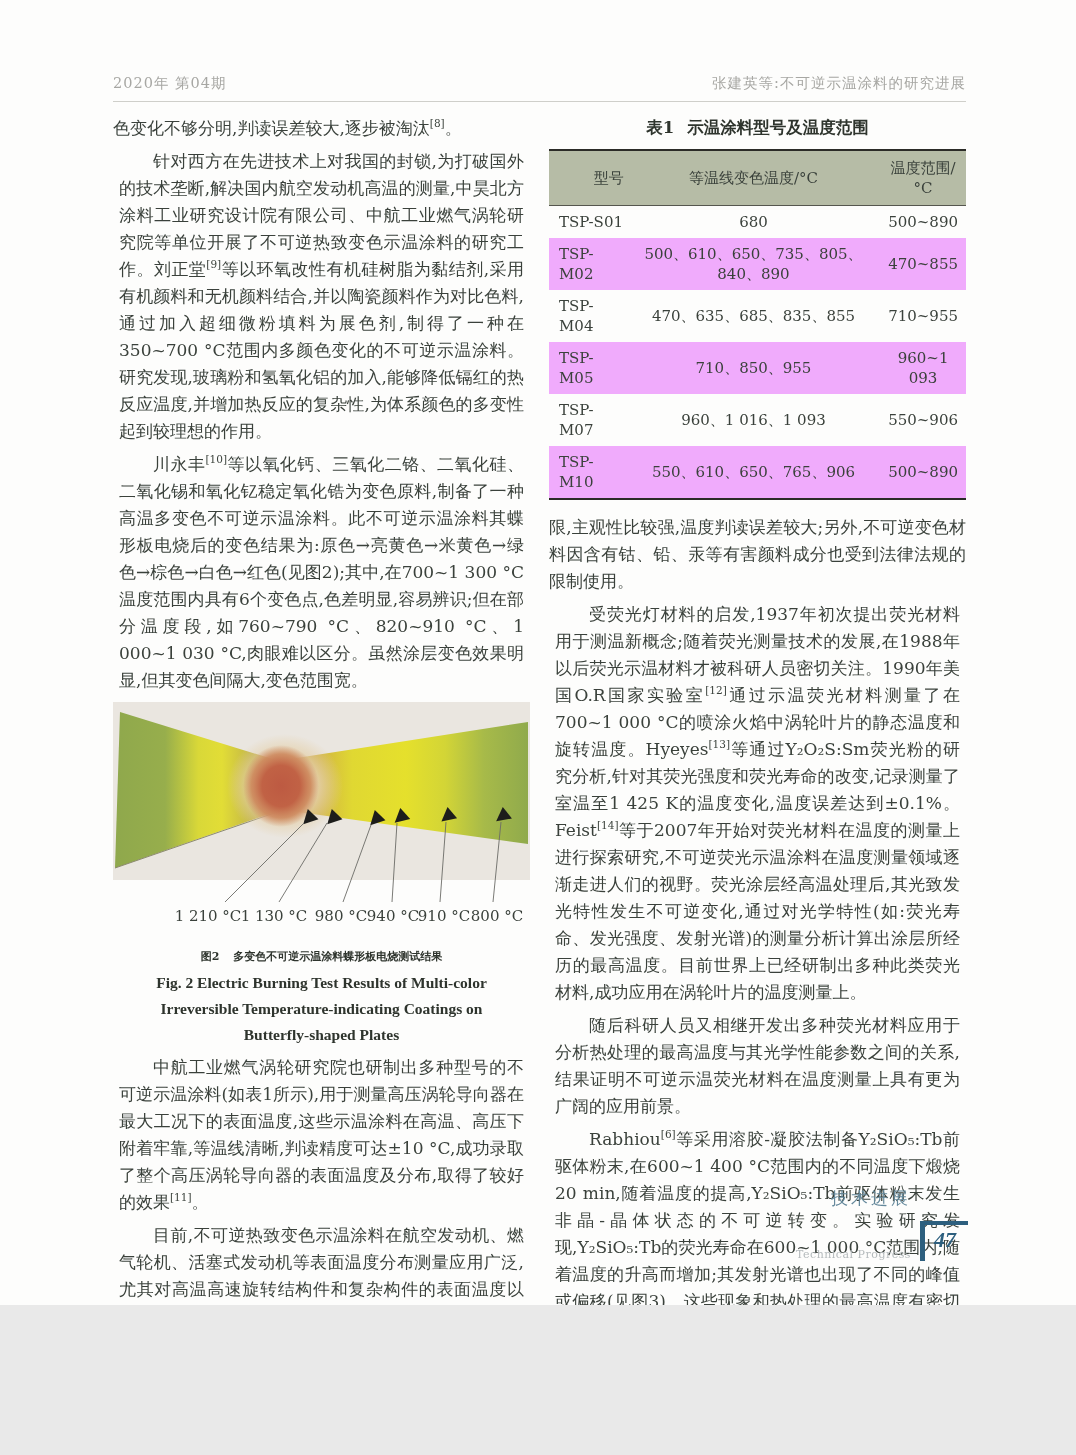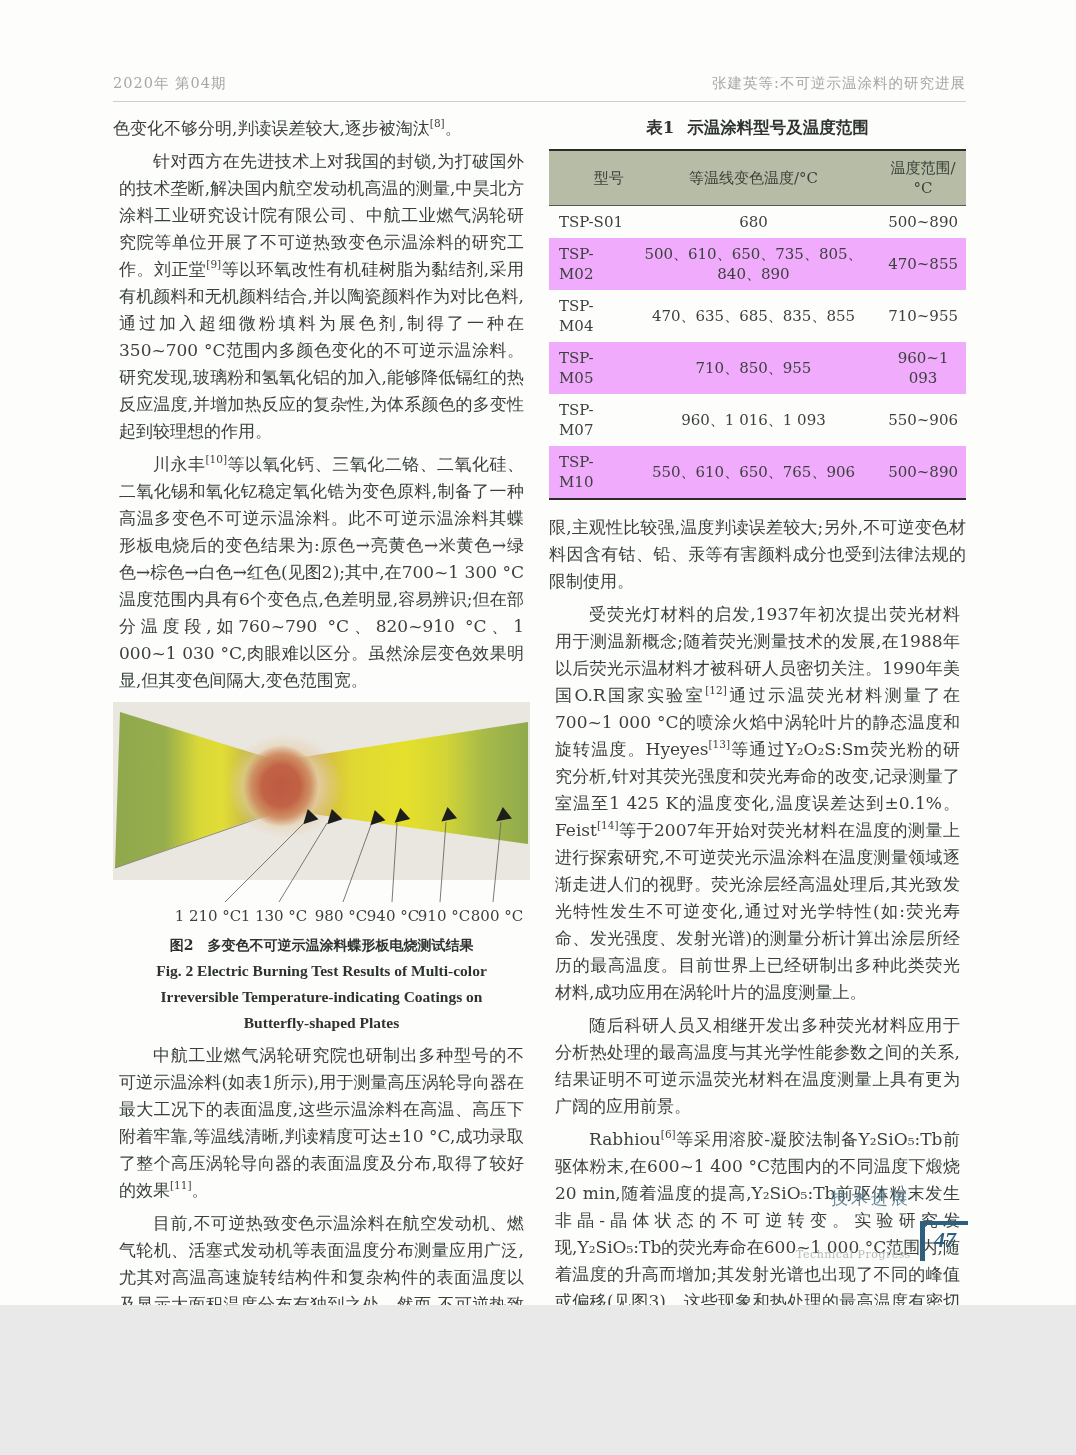--- a/index.html
+++ b/index.html
@@ -25,22 +25,22 @@
   }
   .col { width:417px; font-size:17px; line-height:27px; text-align:justify; }
   p.para { margin:6px; text-indent:2em; }
   p.cont { margin:0; text-indent:0; }
   sup { font-size:10.5px; vertical-align:super; line-height:0; }
 
   
   .fig { margin:8px 0 2px; }
   .fig svg { display:block; }
   .fig-caption-zh {
-    text-align:center; font-weight:bold; font-size:14px;
-    line-height:26px; color:#2e342d; margin-top:2px;
+    text-align:center; font-weight:bold; font-size:11px;
+    line-height:26px; color:#2e342d; margin-top:14px;
   }
   .fig-caption-zh .cap-no { margin-right:14px; }
   .fig-caption-en {
     text-align:center; font-weight:bold; font-size:15.5px; line-height:26px;
     color:#2e342d; font-family:"Liberation Serif",serif; margin-bottom:6px;
   }
 
   
   .tbl-title-zh { text-align:center; font-weight:bold; font-size:16.5px; line-height:26px; color:#2e342d; }
   .tbl-title-zh .cap-no { margin-right:13px;text-align:center; }

